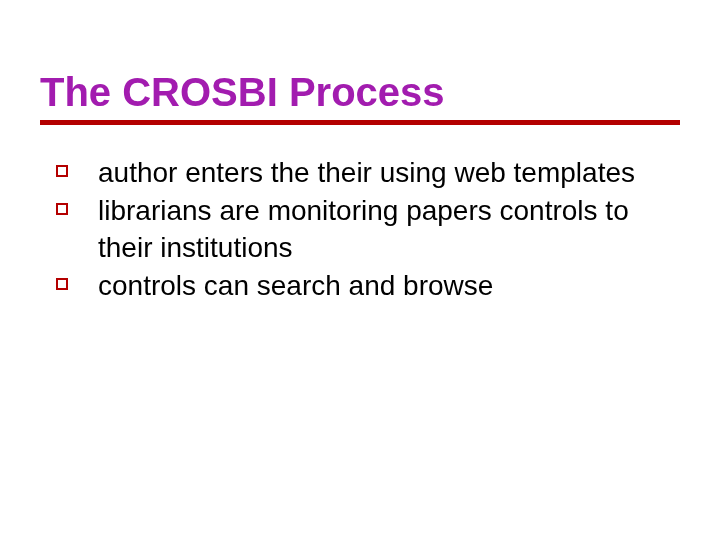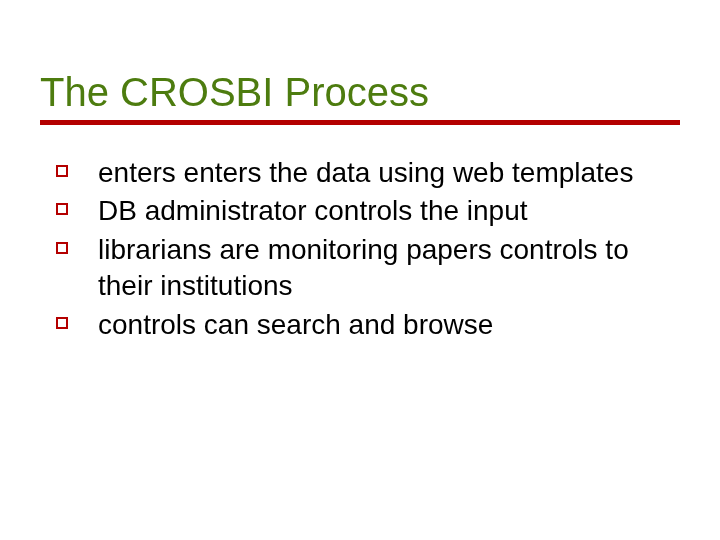--- a/index.html
+++ b/index.html
@@ -18,23 +18,23 @@
     padding: 70px 40px 40px 40px;
     font-family: Verdana, Geneva, sans-serif;
     color: #000;
     position: relative;
   }
   .title-wrap {
     margin-bottom: 30px;
   }
   .title {
     font-size: 40px;
-    font-weight: 400;
+    font-weight: 700;
     margin: 0 0 6px 0;
-    color: #4d7c0f;
+    color: #a21caf;
     line-height: 1.1;
   }
   .rule {
     height: 5px;
     background: #b40000;
     width: 100%;
   }
   ul.bullets {
     list-style: none;
     margin: 0;
@@ -63,25 +63,21 @@
 <body>
 
 <div class="slide">
   <div class="title-wrap">
     <h1 class="title">The CROSBI Process</h1>
     <div class="rule"></div>
   </div>
   <ul class="bullets">
     <li>
       <span class="sq"></span>
-      <span>enters enters the data using web templates</span>
-    </li>
-    <li>
-      <span class="sq"></span>
-      <span>DB administrator controls the input</span>
+      <span>author enters the their using web templates</span>
     </li>
     <li>
       <span class="sq"></span>
       <span>librarians are monitoring papers controls to their institutions</span>
     </li>
     <li>
       <span class="sq"></span>
       <span>controls can search and browse</span>
     </li>
   </ul>

